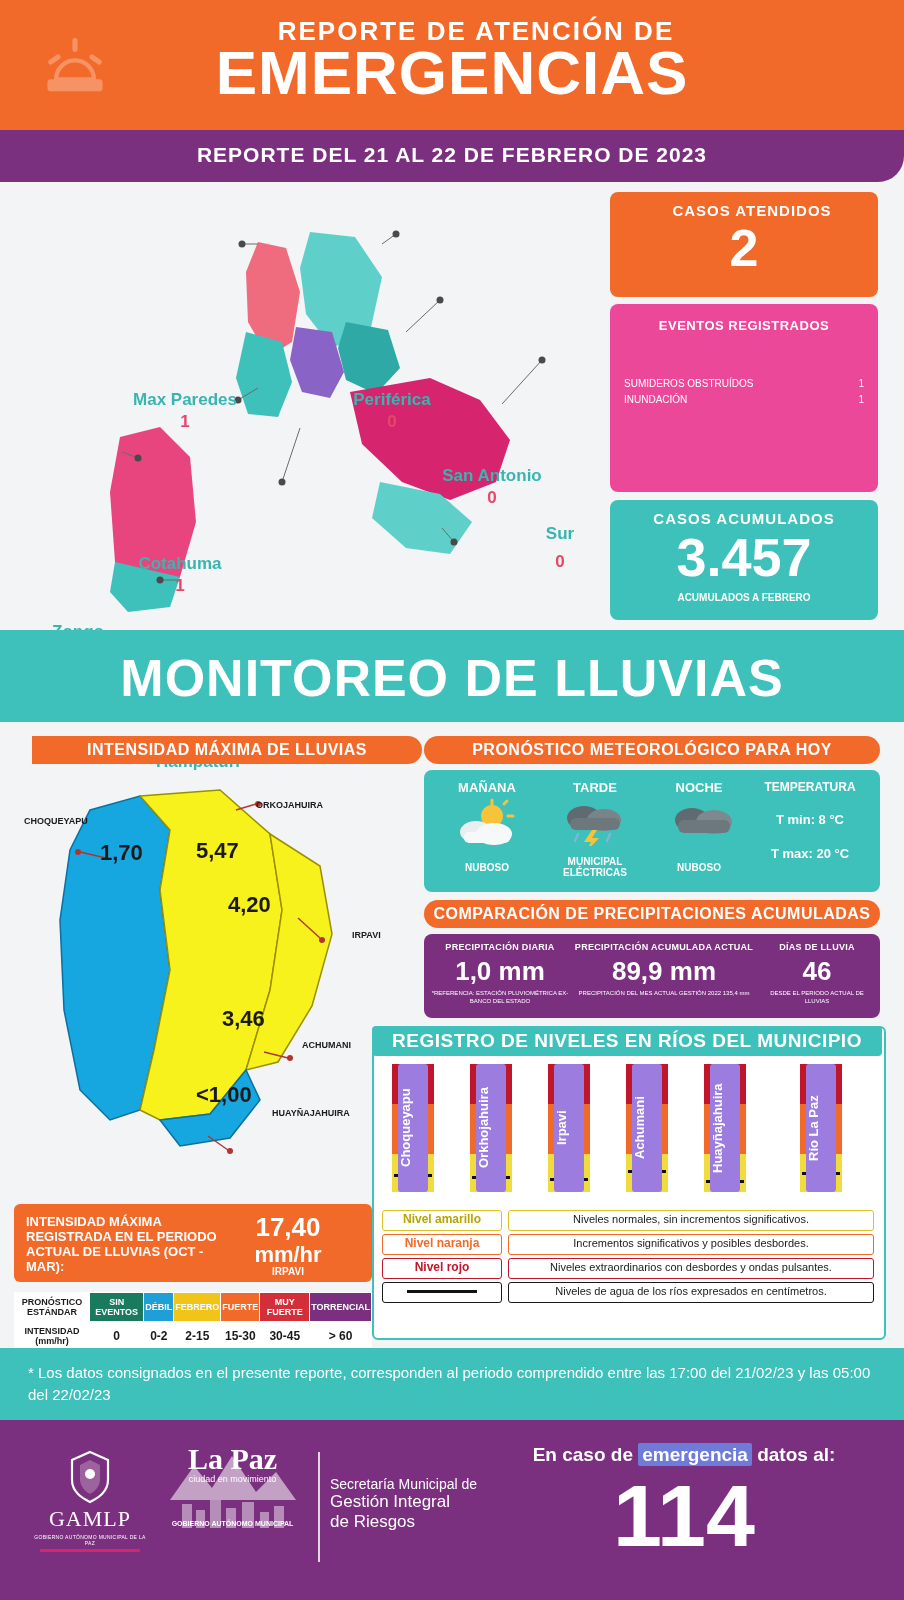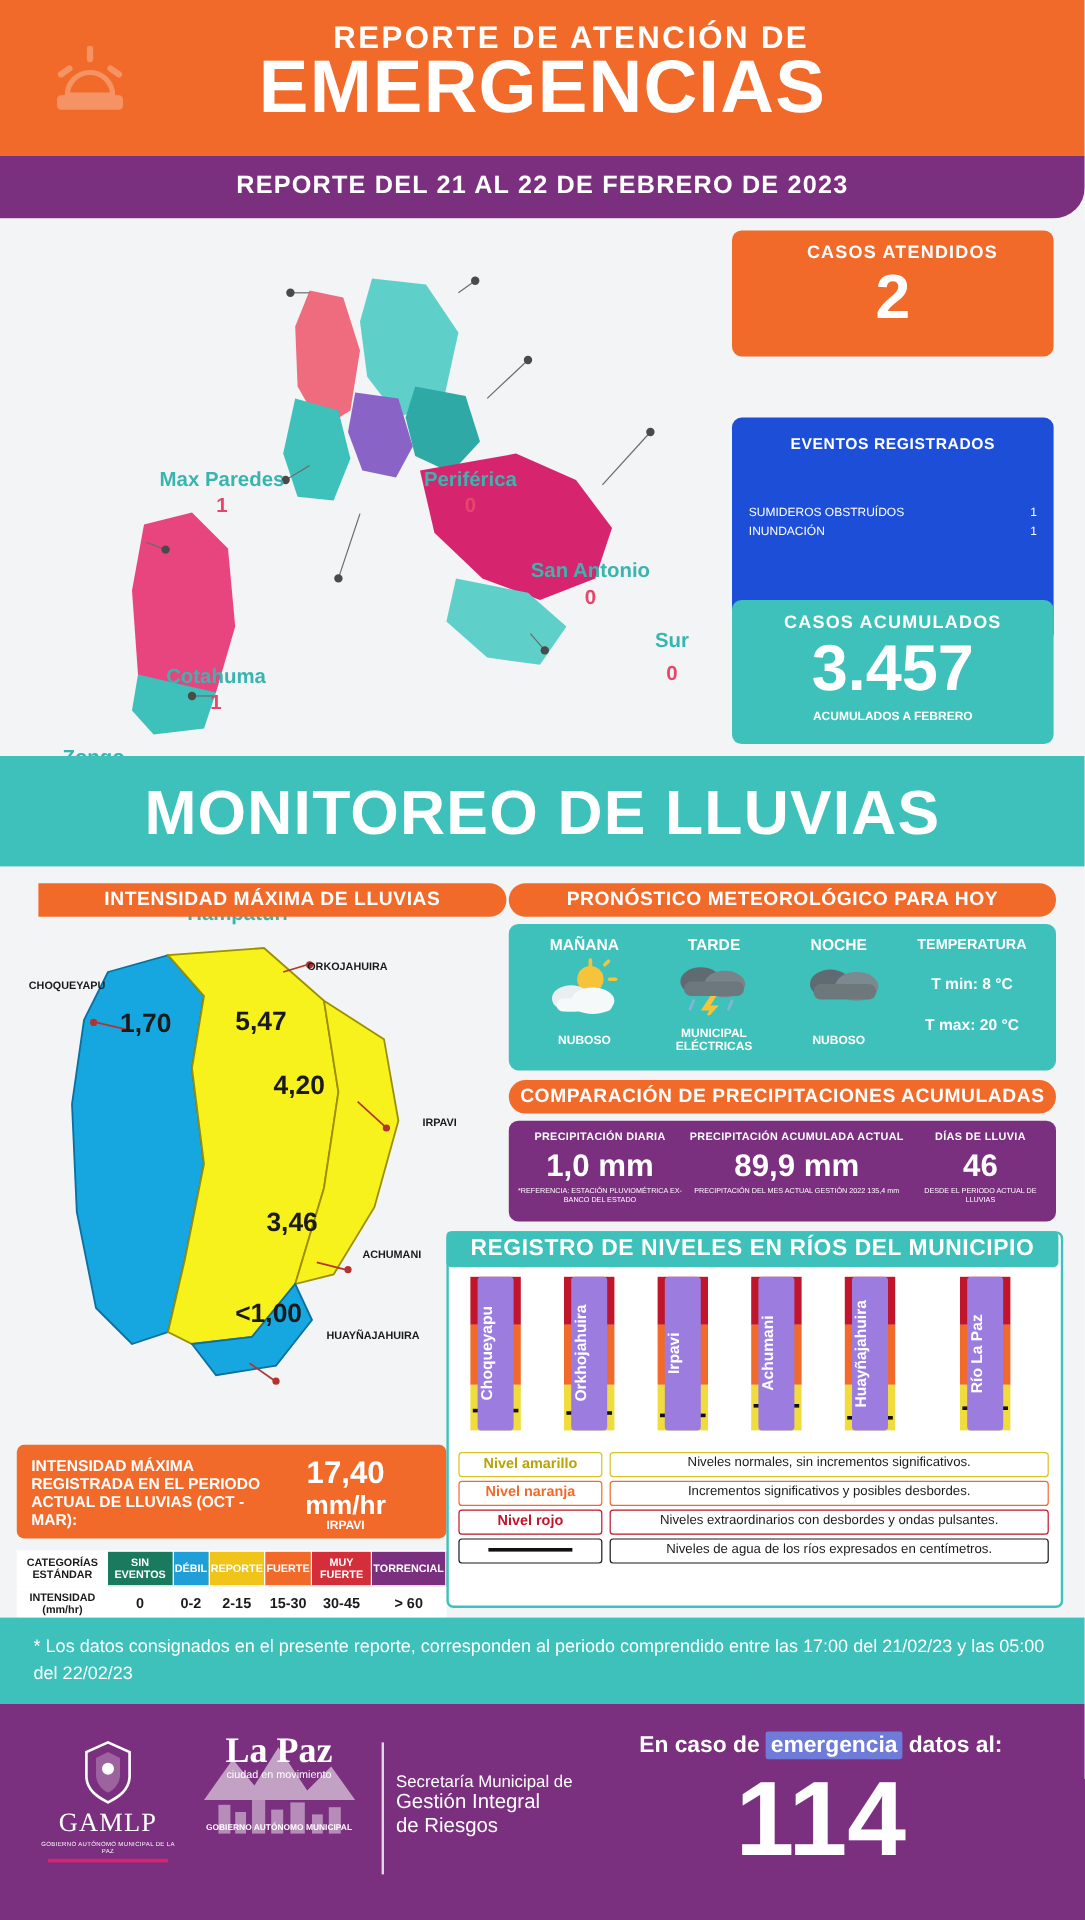--- a/index.html
+++ b/index.html
@@ -32,22 +32,22 @@
   .mapnum{position:absolute;color:#e8456b;font-size:17px;font-weight:bold;text-align:center;}
 
   
   .card-orange{position:absolute;left:610px;top:192px;width:268px;height:105px;background:#f26a2a;
     border-radius:8px;}
   .card-orange .t{position:absolute;top:10px;left:8px;width:268px;text-align:center;color:#fff;
     font-size:15px;font-weight:bold;letter-spacing:1px;}
   .card-orange .n{position:absolute;top:28px;left:0;width:268px;text-align:center;color:#fff;
     font-size:52px;font-weight:bold;line-height:56px;}
 
-  .card-events{position:absolute;left:610px;top:304px;width:268px;height:188px;background:#1d4ed8;
-    border-radius:8px;margin-top:44px;}
+  .card-events{position:absolute;left:610px;top:304px;width:268px;height:188px;background:#ec4899;
+    border-radius:8px;}
   .card-events .t{position:absolute;top:14px;left:0;width:268px;text-align:center;color:#fff;
     font-size:13px;font-weight:bold;letter-spacing:.5px;}
   .ev-row{position:absolute;left:14px;width:240px;color:#fff;font-size:10px;}
   .ev-row .lbl{position:absolute;left:0;top:0;}
   .ev-row .val{position:absolute;right:0;top:0;}
 
   .card-teal{position:absolute;left:610px;top:500px;width:268px;height:120px;background:#3ec0bb;
     border-radius:8px;}
   .card-teal .t{position:absolute;top:10px;left:0;width:268px;text-align:center;color:#fff;
     font-size:15px;font-weight:bold;letter-spacing:1px;}
@@ -292,24 +292,24 @@
   <div class="maxbox">
     <div class="l">INTENSIDAD MÁXIMA REGISTRADA EN EL PERIODO ACTUAL DE LLUVIAS (OCT - MAR):</div>
     <div class="v">17,40</div>
     <div class="u">mm/hr</div>
     <div class="s">IRPAVI</div>
   </div>
 
   <table class="cats">
     <tbody>
         <tr>
-      <td class="hdr" style="width:72px;">CATEGORÍAS ESTÁNDAR</td>
+      <td class="hdr" style="width:72px;">PRONÓSTICO ESTÁNDAR</td>
       <td style="background:#1a7a5e;">SIN EVENTOS</td>
       <td style="background:#1f9ed8;">DÉBIL</td>
-      <td style="background:#f0c419;">REPORTE</td>
+      <td style="background:#f0c419;">FEBRERO</td>
       <td style="background:#f26a2a;">FUERTE</td>
       <td style="background:#d32f3a;">MUY FUERTE</td>
       <td style="background:#7b2f7f;">TORRENCIAL</td>
     </tr>
     <tr>
       <td class="hdr">INTENSIDAD (mm/hr)</td>
       <td class="val">0</td>
       <td class="val">0-2</td>
       <td class="val">2-15</td>
       <td class="val">15-30</td>

